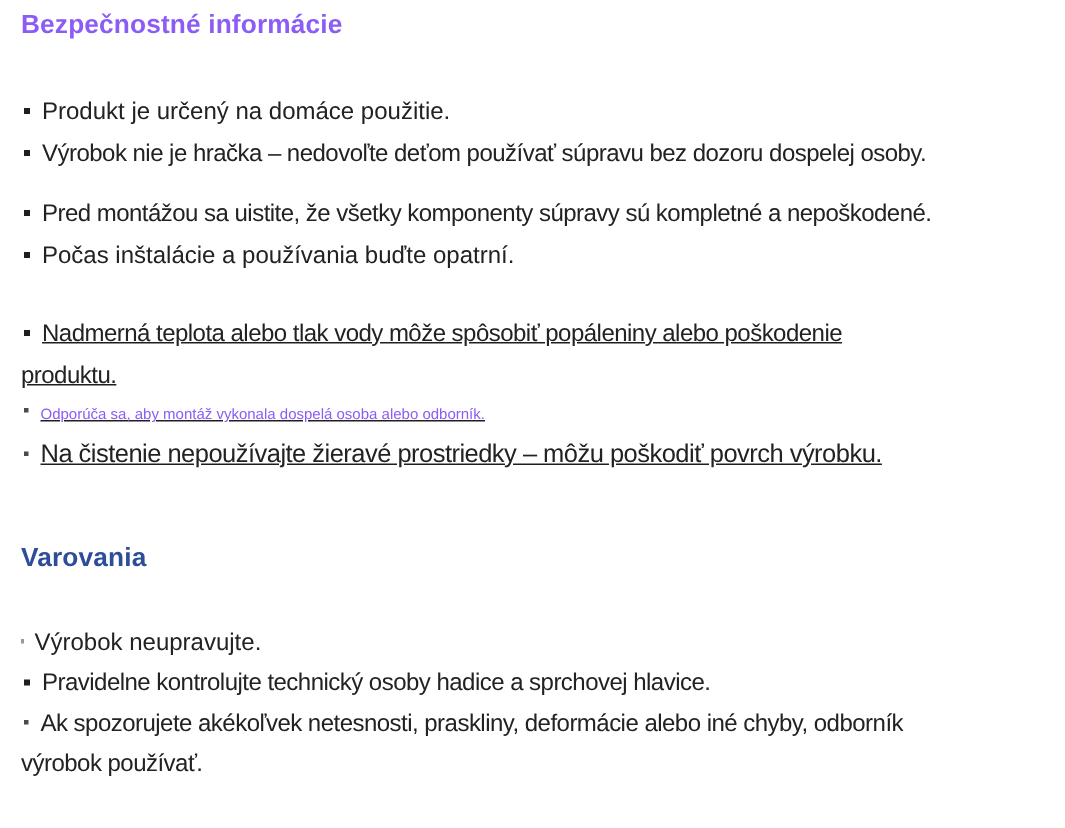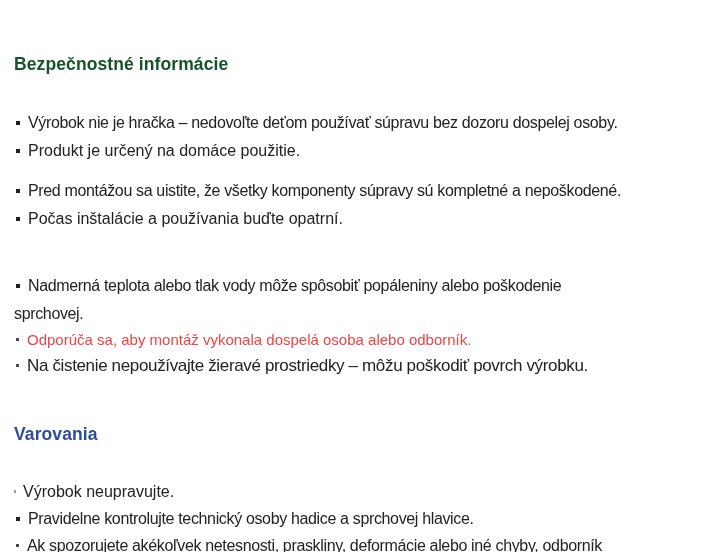--- a/index.html
+++ b/index.html
@@ -16,37 +16,37 @@
   }
   .doc {
     padding: 6px 14px 0 14px;
   }
   .heading {
     font-size: 17.5px;
     font-weight: 600;
     margin: 0;
     letter-spacing: 0.1px;
   }
-  .heading.safety { color: #14532d; margin-top: 48px; }
+  .heading.safety { color: #8b5cf6; }
   .heading.warn   { color: #2e4d99; margin-top: 44px; }
 
   .group { }
   .g1 { margin-top: 34px; }
   .g2 { margin-top: 12px; }
-  .g3 { margin-top: 39px; }
+  .g3 { margin-top: 24px; text-decoration: underline; }
   .gw { margin-top: 33px; }
 
   .item {
     font-size: 16px;
     line-height: 28px;
     color: #222222;
   }
   .gw .item { line-height: 27px; }
   .item.cond { letter-spacing: -0.35px; }
-  .item.sm   { font-size: 15px; line-height: 24px; letter-spacing: 0; color: #ef4444; font-weight: 500; }
+  .item.sm   { font-size: 10px; line-height: 24px; letter-spacing: 0; color: #8b5cf6; font-weight: 500; }
   .item.lg   { font-size: 17px; }
 
   .bullet {
     display: inline-block;
     width: 4px;
     height: 4px;
     background: #1f1f1f;
     margin: 0 8px 3px 2px;
   }
   .bullet.b-sm {
@@ -66,41 +66,41 @@
   }
 </style>
 </head>
 <body>
 
 <div class="doc">
 
   <h2 class="heading safety">Bezpečnostné informácie</h2>
 
   <div class="group g1">
+    <div class="item">
+      <span class="bullet"></span><span>Produkt je určený na domáce použitie.</span>
+    </div>
     <div class="item cond">
       <span class="bullet"></span><span>Výrobok nie je hračka – nedovoľte deťom používať súpravu bez dozoru dospelej osoby.</span>
-    </div>
-    <div class="item">
-      <span class="bullet"></span><span>Produkt je určený na domáce použitie.</span>
     </div>
   </div>
 
   <div class="group g2">
     <div class="item cond">
       <span class="bullet"></span><span>Pred montážou sa uistite, že všetky komponenty súpravy sú kompletné a nepoškodené.</span>
     </div>
     <div class="item">
       <span class="bullet"></span><span>Počas inštalácie a používania buďte opatrní.</span>
     </div>
   </div>
 
   <div class="group g3">
     <div class="item cond">
       <span class="bullet"></span><span>Nadmerná teplota alebo tlak vody môže spôsobiť popáleniny alebo poškodenie</span>
-      <span class="contline">sprchovej.</span>
+      <span class="contline">produktu.</span>
     </div>
     <div class="item sm">
       <span class="bullet b-sm"></span><span>Odporúča sa, aby montáž vykonala dospelá osoba alebo odborník.</span>
     </div>
     <div class="item lg cond">
       <span class="bullet b-sm"></span><span>Na čistenie nepoužívajte žieravé prostriedky – môžu poškodiť povrch výrobku.</span>
     </div>
   </div>
 
   <h2 class="heading warn">Varovania</h2>

